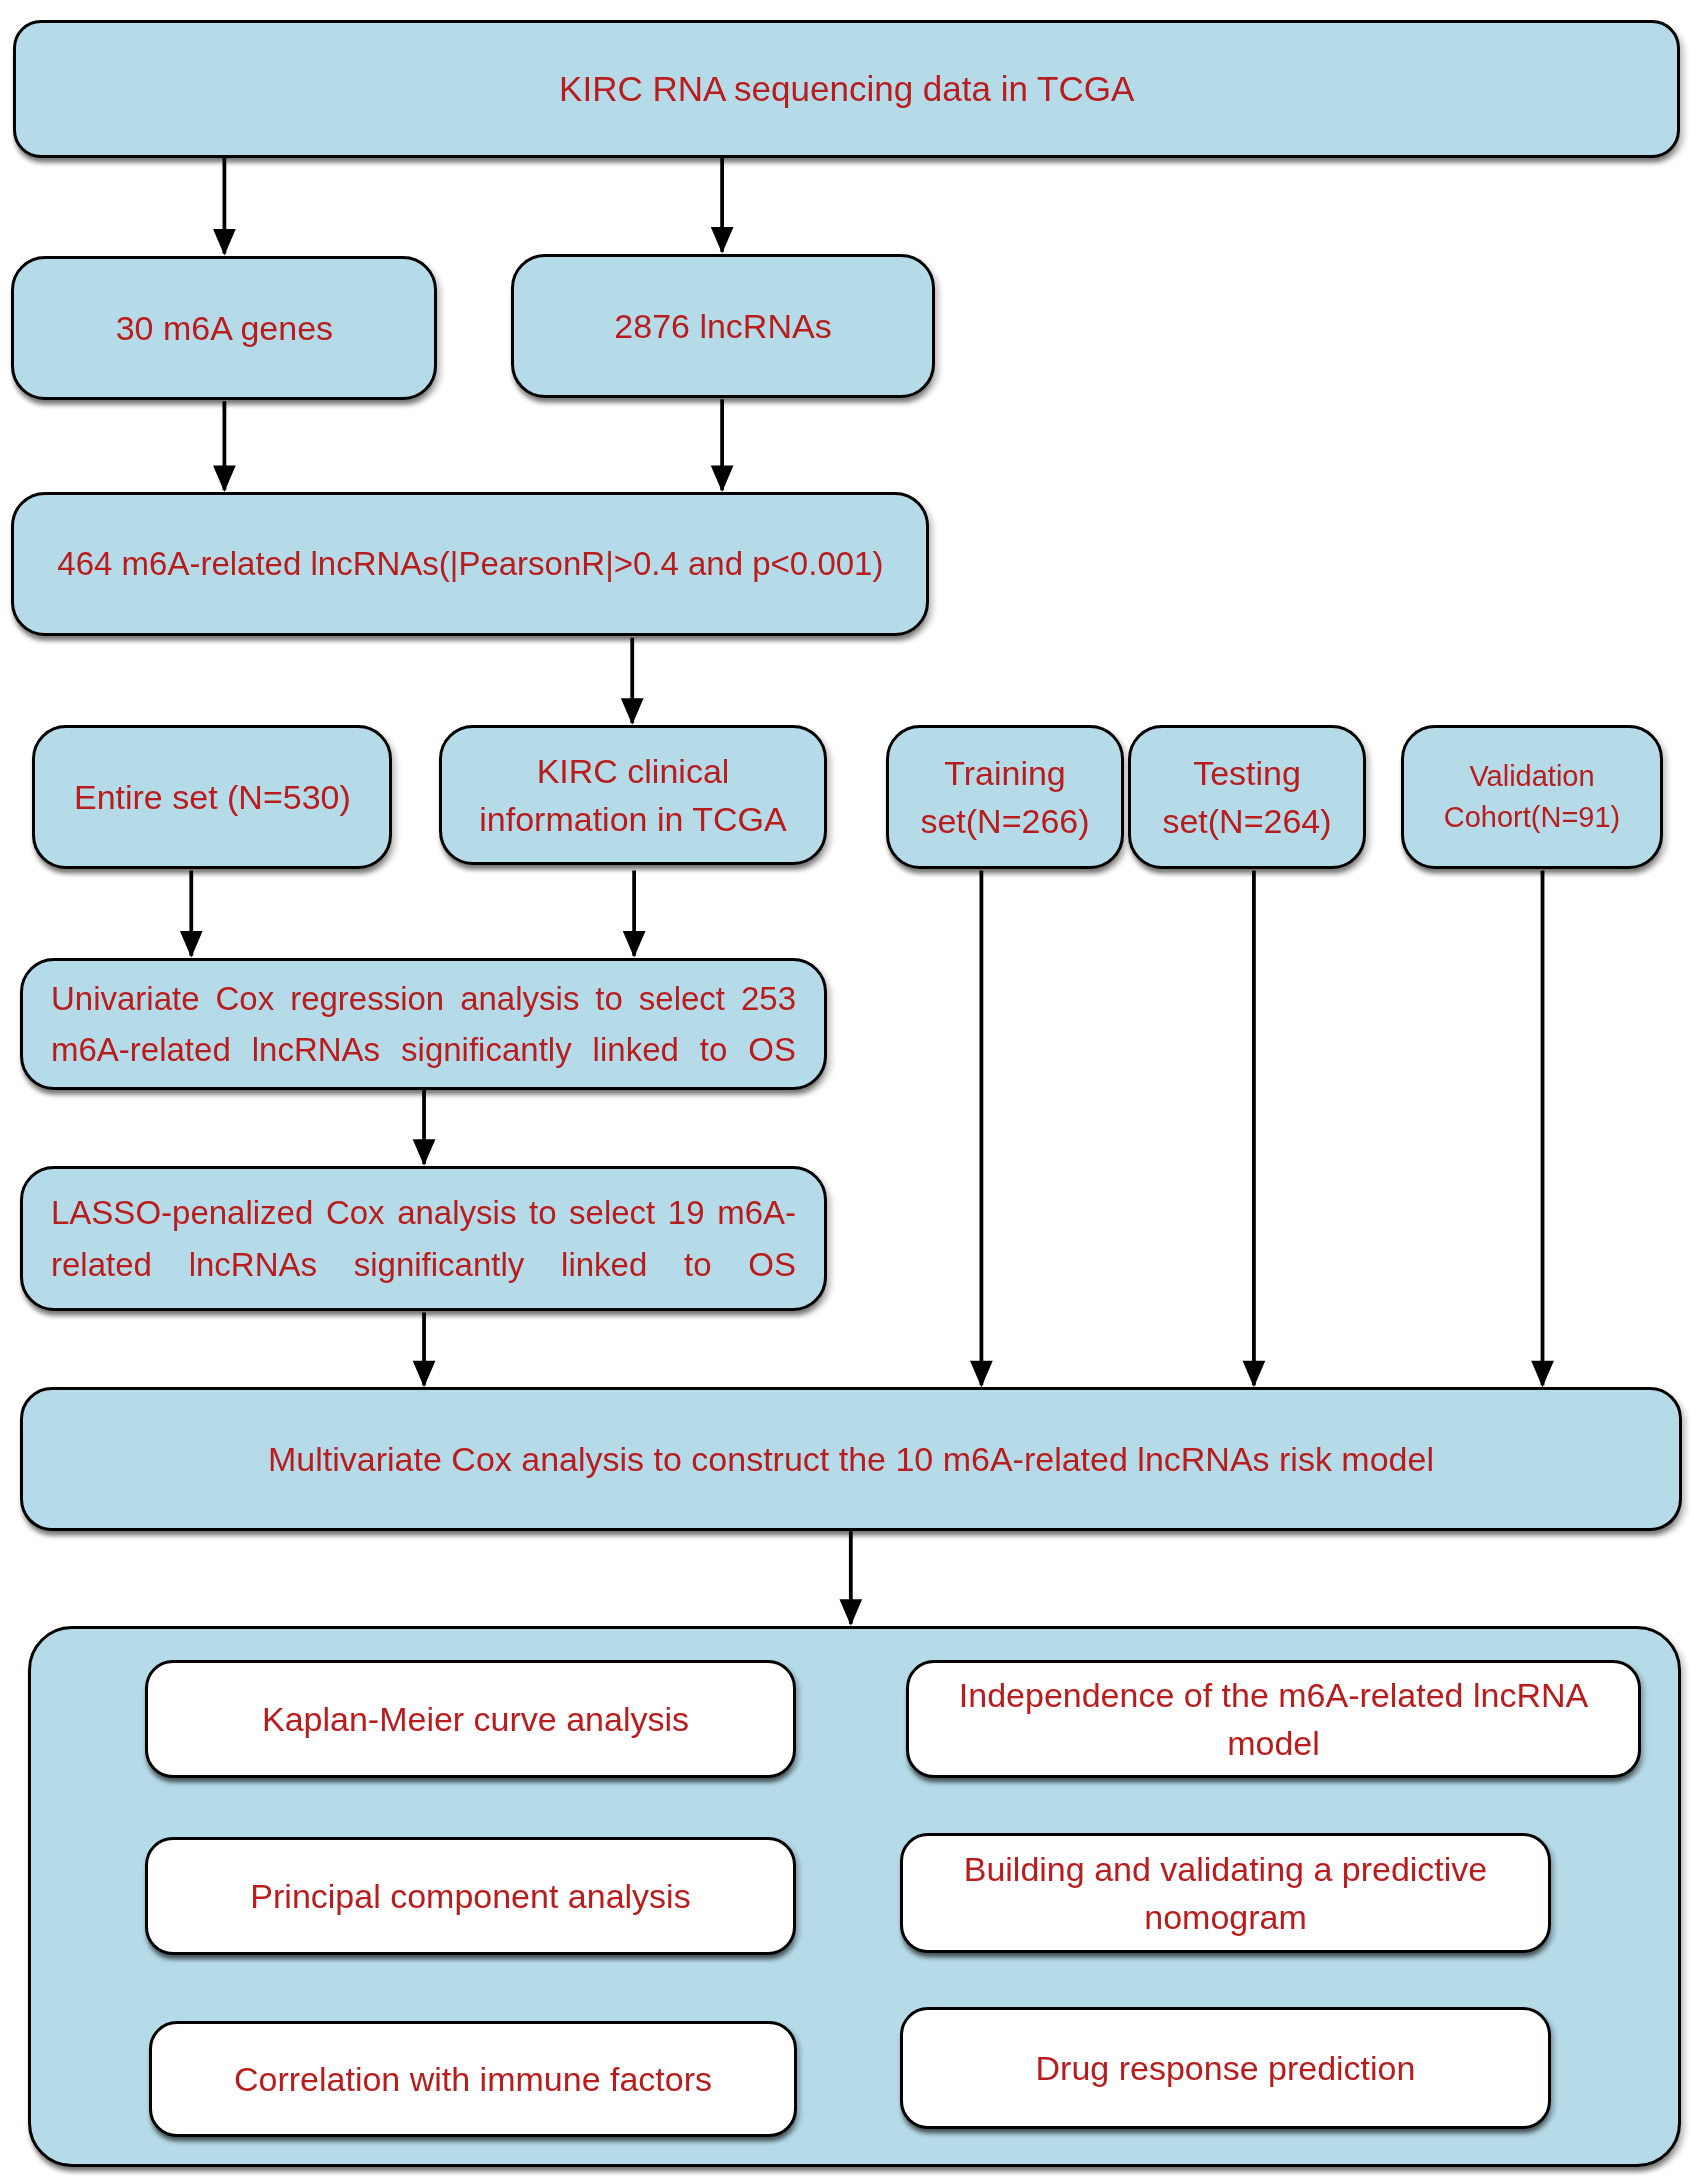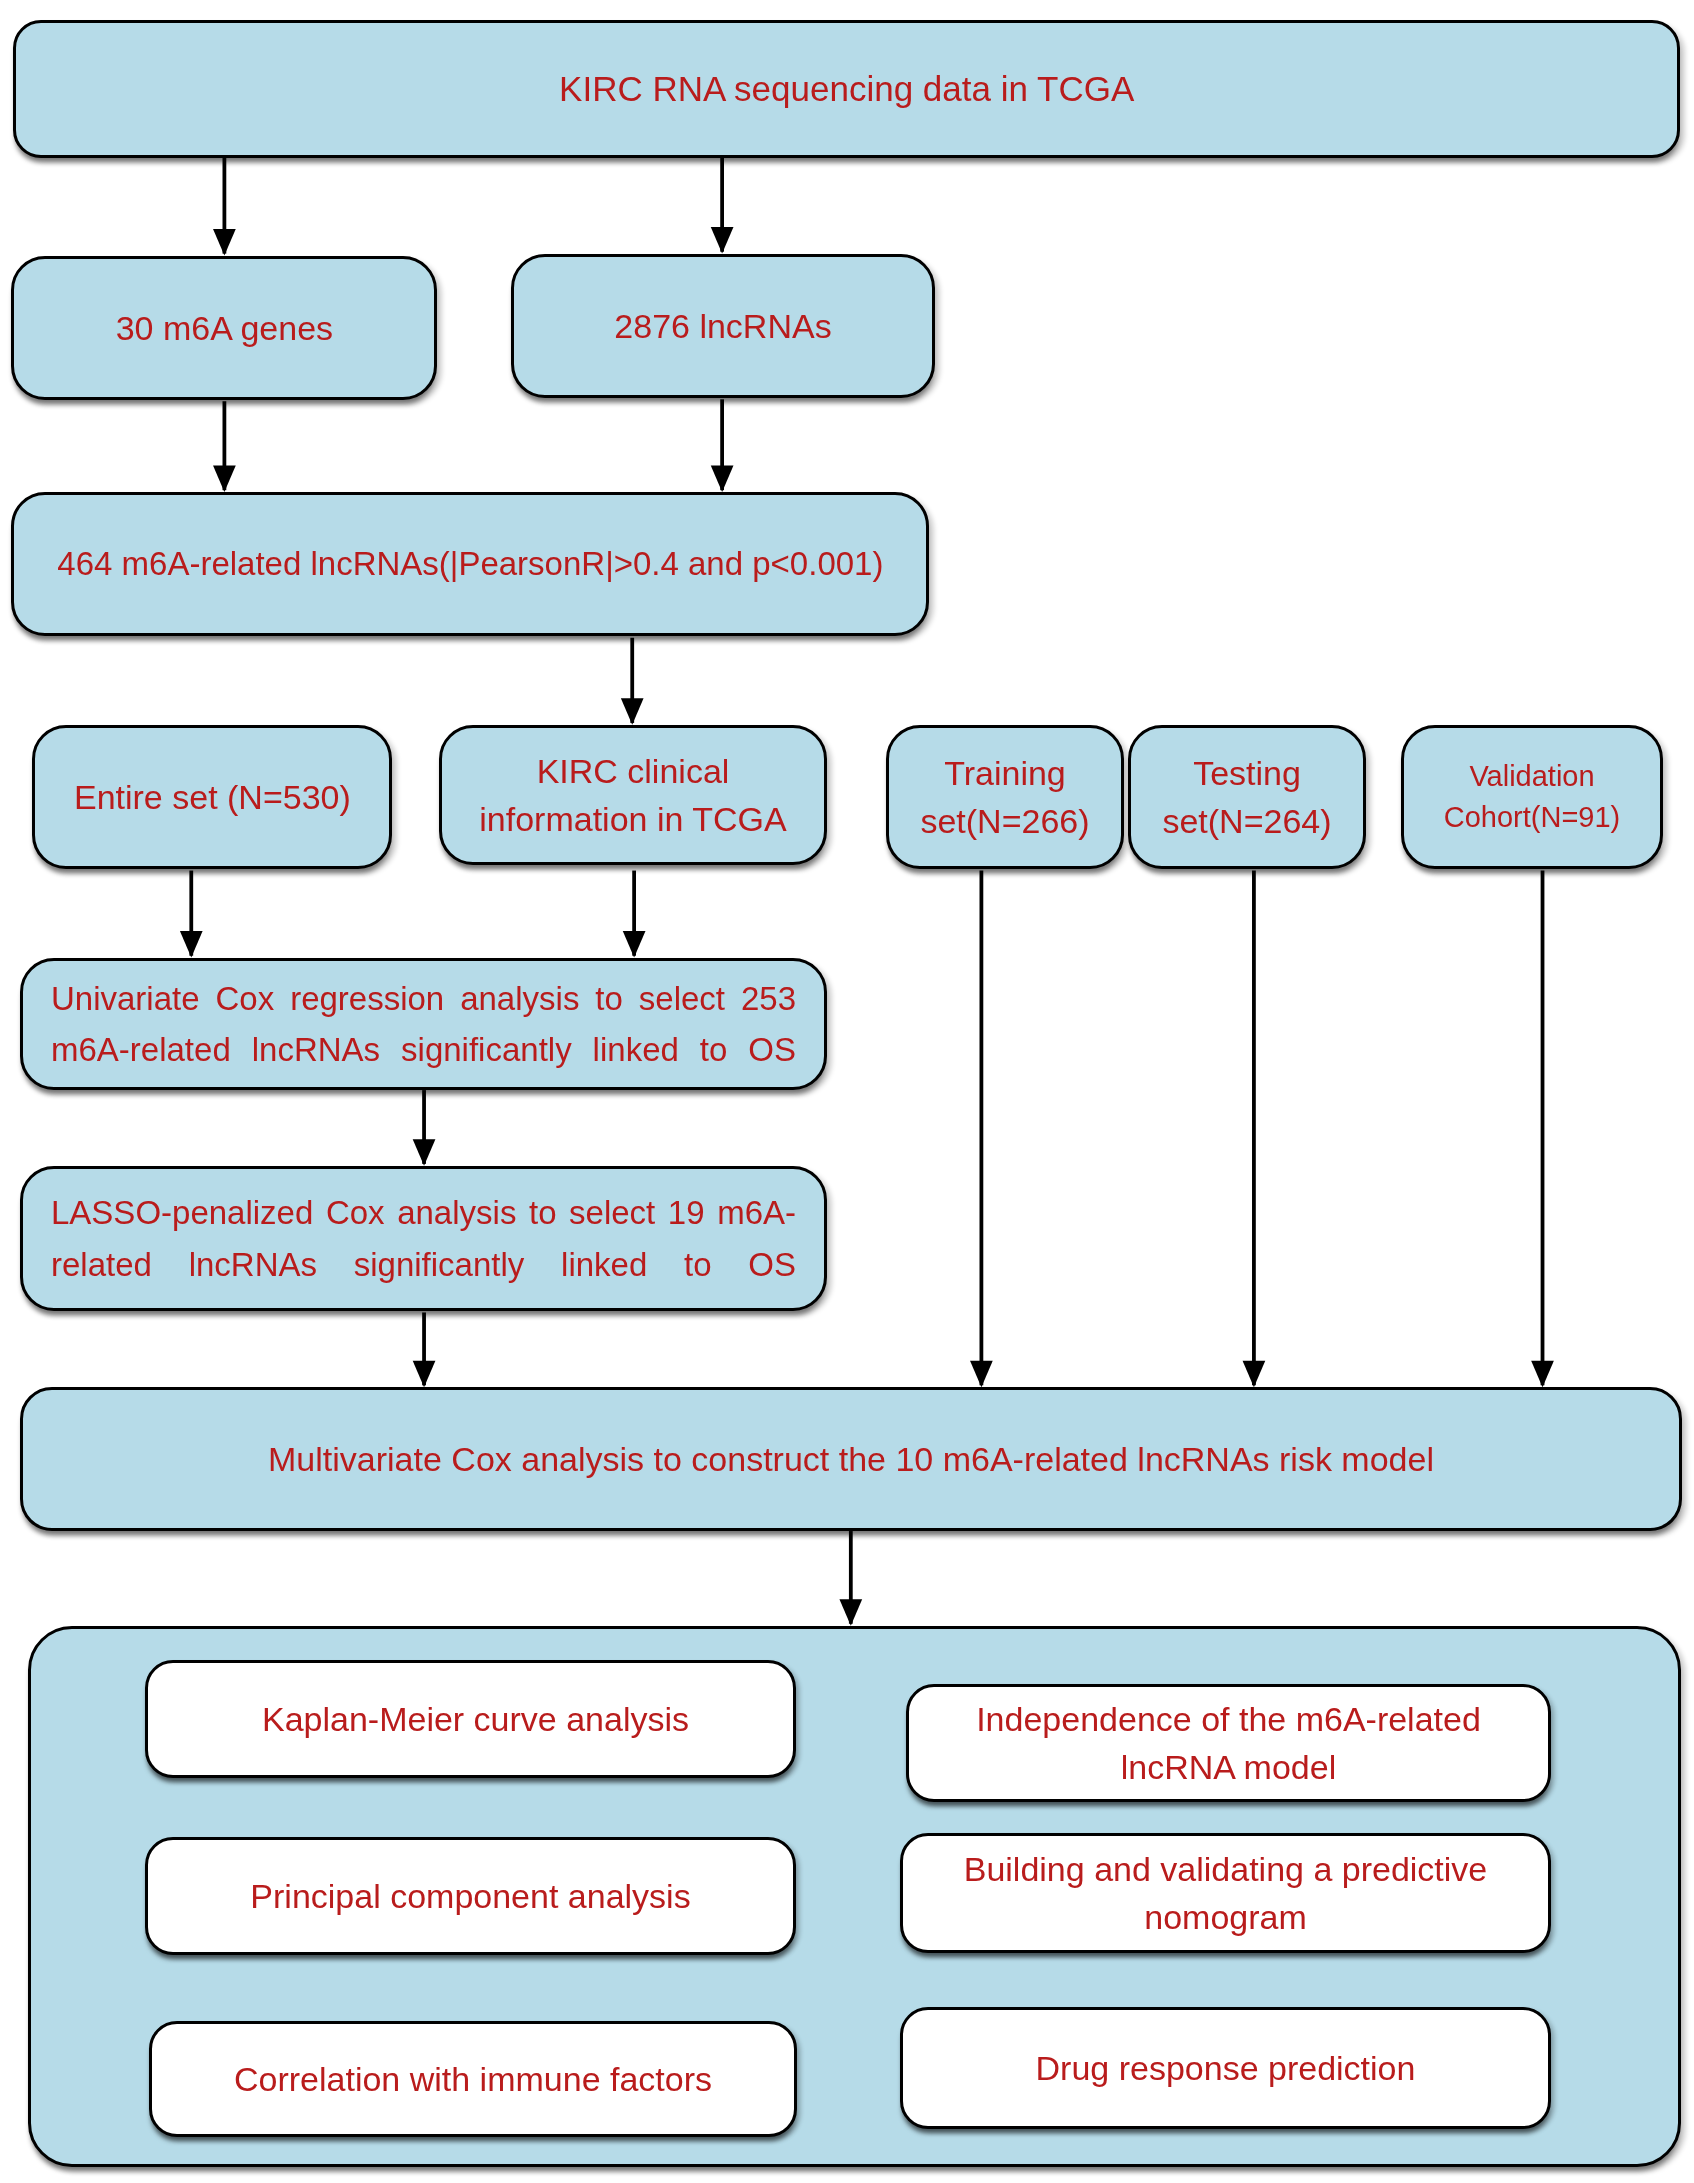--- a/index.html
+++ b/index.html
@@ -123,21 +123,21 @@
   <div class="node blue" style="left:20px;top:1387px;width:1662px;height:144px;font-size:34px;border-radius:32px;">
     <span class="lbl">Multivariate Cox analysis to construct the 10 m6A-related lncRNAs risk model</span>
   </div>
 
   <div class="container-box" style="left:28px;top:1626px;width:1653px;height:541px;">
 
     <div class="node white" style="left:114px;top:31px;width:651px;height:118px;padding-left:10px;">
       <span class="lbl">Kaplan-Meier curve analysis</span>
     </div>
 
-    <div class="node white" style="left:875px;top:31px;width:645px;height:118px;padding:0 28px;margin-top:24px;">
+    <div class="node white" style="left:875px;top:31px;width:735px;height:118px;padding:0 28px;">
       <span class="lbl">Independence of the m6A-related lncRNA model</span>
     </div>
 
     <div class="node white" style="left:114px;top:208px;width:651px;height:118px;">
       <span class="lbl">Principal component analysis</span>
     </div>
 
     <div class="node white" style="left:118px;top:392px;width:648px;height:116px;">
       <span class="lbl">Correlation with immune factors</span>
     </div>

